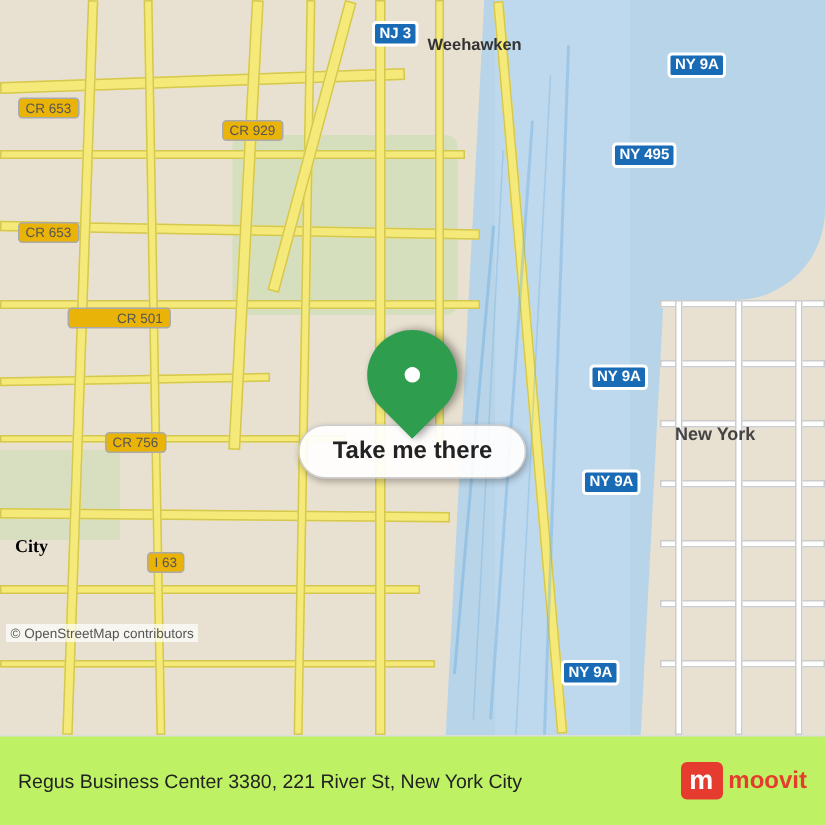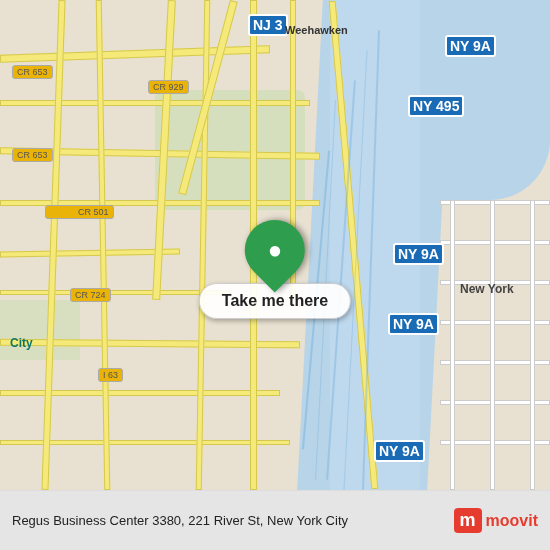--- a/index.html
+++ b/index.html
@@ -66,21 +66,21 @@
       background: #eab308;
       border: 1px solid #aaa;
       border-radius: 3px;
       padding: 1px 4px;
       white-space: nowrap;
       pointer-events: none;
     }
 
     .highway-badge {
       position: absolute;
-      font-size: 14px;
+      font-size: 10px;
       font-weight: bold;
       color: white;
       background: #1a6bb5;
       border: 2px solid white;
       border-radius: 3px;
       padding: 1px 3px;
       white-space: nowrap;
     }
 
     
@@ -126,21 +126,21 @@
       cursor: pointer;
       box-shadow: 1px 2px 5px rgba(0,0,0,0.3);
       margin-top: 8px;
       white-space: nowrap;
     }
 
     
     #bottom-bar {
       width: 550px;
       height: 60px;
-      background: #e5e5e5;
+      background: #bef264;
       border-top: 1px solid #ddd;
       display: flex;
       align-items: center;
       padding: 0 12px;
       justify-content: space-between;
     }
 
     .bottom-text {
       font-size: 13px;
       color: #222;
@@ -223,41 +223,42 @@
   <div style="position:absolute; left:315px; top:150px; width:2px; height:300px; background:rgba(100,170,220,0.4); transform:rotate(5deg);"></div>
   <div style="position:absolute; left:325px; top:100px; width:1px; height:380px; background:rgba(100,170,220,0.3); transform:rotate(3deg);"></div>
   <div style="position:absolute; left:340px; top:80px; width:2px; height:400px; background:rgba(100,170,220,0.35); transform:rotate(4deg);"></div>
   <div style="position:absolute; left:355px; top:50px; width:1px; height:440px; background:rgba(100,170,220,0.3); transform:rotate(3deg);"></div>
   <div style="position:absolute; left:370px; top:30px; width:2px; height:460px; background:rgba(100,170,220,0.35); transform:rotate(2deg);"></div>
 
   <div class="route-label" style="left:12px; top:65px;"><span>CR 653</span></div>
   <div class="route-label" style="left:148px; top:80px;"><span>CR 929</span></div>
   <div class="route-label" style="left:12px; top:148px;"><span>CR 653</span></div>
   <div class="route-label" style="left:45px; top:205px;padding-left:32px;"><span>CR 501</span></div>
-  <div class="route-label" style="left:70px; top:288px;"><span>CR 724</span></div>
+  <div class="route-label" style="left:70px; top:288px;"><span>CR 756</span></div>
   <div class="route-label" style="left:98px; top:368px;"><span>I 63</span></div>
 
   <div class="highway-badge" style="left:248px; top:14px;">NJ 3</div>
   <div class="highway-badge" style="left:408px; top:95px;">NY 495</div>
   <div class="highway-badge" style="left:445px; top:35px;">NY 9A</div>
   <div class="highway-badge" style="left:393px; top:243px;">NY 9A</div>
   <div class="highway-badge" style="left:388px; top:313px;">NY 9A</div>
   <div class="highway-badge" style="left:374px; top:440px;">NY 9A</div>
 
   <div class="map-label" style="left:285px; top:24px; font-size:11px; color:#333;">Weehawken</div>
-  <div class="map-label" style="left:450px; top:282px; font-size:12px; color:#444;margin-left:10px;">New York</div>
-  <div class="map-label" style="left:10px; top:336px; font-size:12px; color:#0f766e;">City</div>
+  <div class="map-label" style="left:450px; top:282px; font-size:12px; color:#444;">New York</div>
+  <div class="map-label" style="left:10px; top:357px; font-size:12px; color:#000000;font-family:Liberation Serif, serif;">City</div>
 
   <div id="take-me-there-btn">
     <div class="pin-bubble">
       <div class="pin-bubble-inner">●</div>
     </div>
     <div class="take-me-btn">Take me there</div>
   </div>
 
+  <div class="osm-credit">© OpenStreetMap contributors</div>
 </div>
 
 <div id="bottom-bar">
   <div class="bottom-text">Regus Business Center 3380, 221 River St, New York City</div>
   <div class="moovit-logo">
     <span class="moovit-m">m</span>
     <span>moovit</span>
   </div>
 </div>
 

